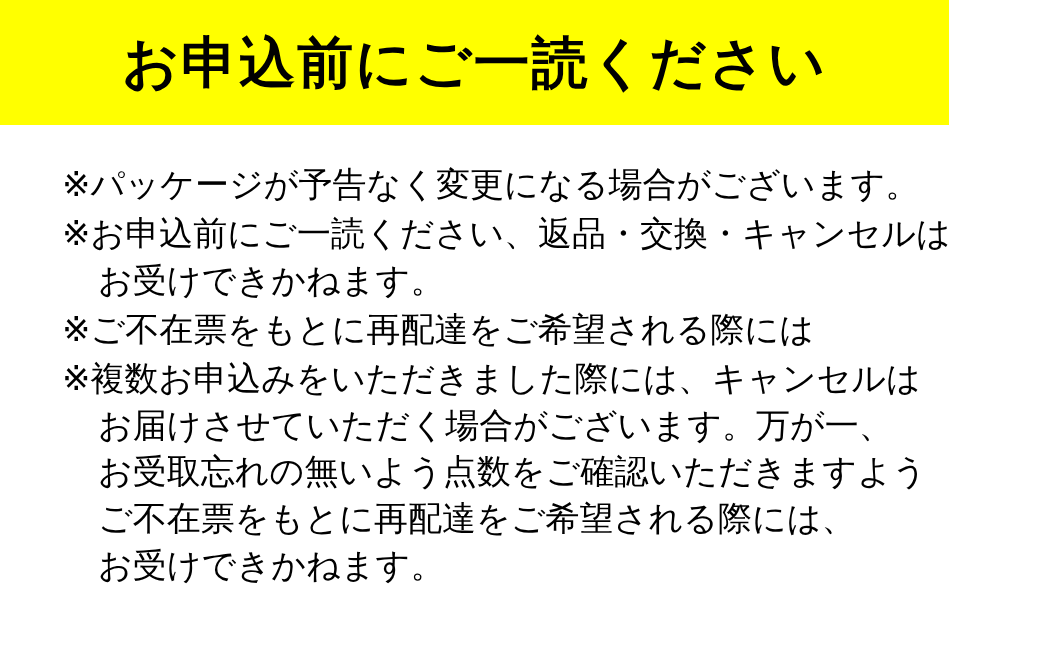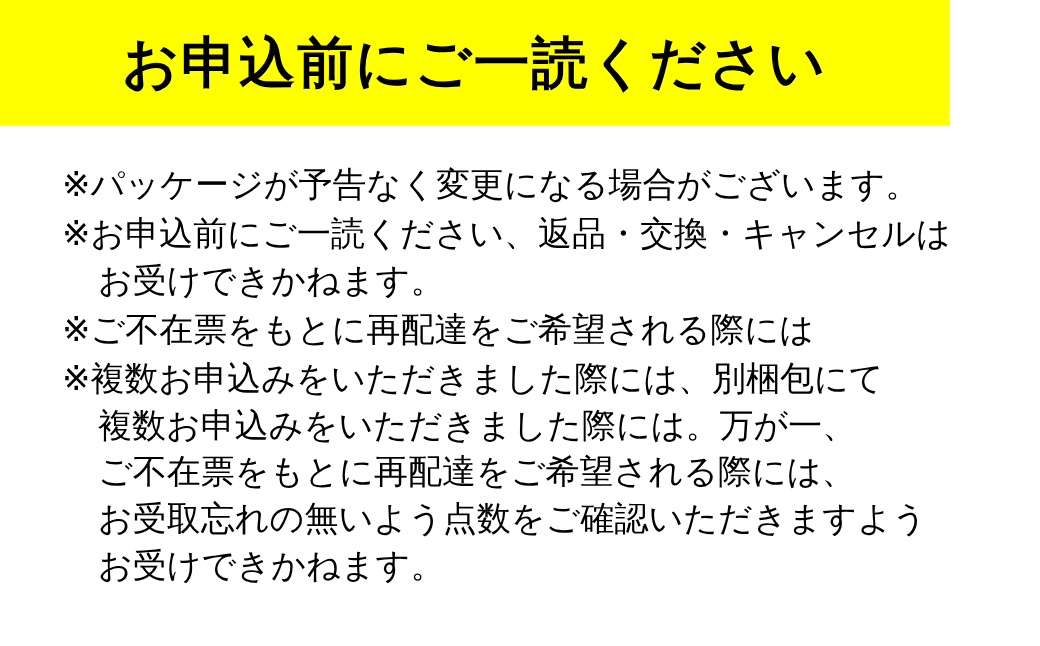--- a/index.html
+++ b/index.html
@@ -85,23 +85,23 @@
       <li class="notice-item">
         <div class="notice-line">※お申込前にご一読ください、返品・交換・キャンセルは</div>
         <div class="notice-line indent">お受けできかねます。</div>
       </li>
 
       <li class="notice-item">
         <div class="notice-line">※ご不在票をもとに再配達をご希望される際には</div>
       </li>
 
       <li class="notice-item">
-        <div class="notice-line">※複数お申込みをいただきました際には、別梱包にて</div>
-        <div class="notice-line indent">複数お申込みをいただきました際には。万が一、</div>
+        <div class="notice-line">※複数お申込みをいただきました際には、キャンセルは</div>
+        <div class="notice-line indent">お届けさせていただく場合がございます。万が一、</div>
+        <div class="notice-line indent">お受取忘れの無いよう点数をご確認いただきますよう</div>
         <div class="notice-line indent">ご不在票をもとに再配達をご希望される際には、</div>
-        <div class="notice-line indent">お受取忘れの無いよう点数をご確認いただきますよう</div>
         <div class="notice-line indent">お受けできかねます。</div>
       </li>
 
     </ul>
   </div>
 
 </div>
 
 </body></html>

